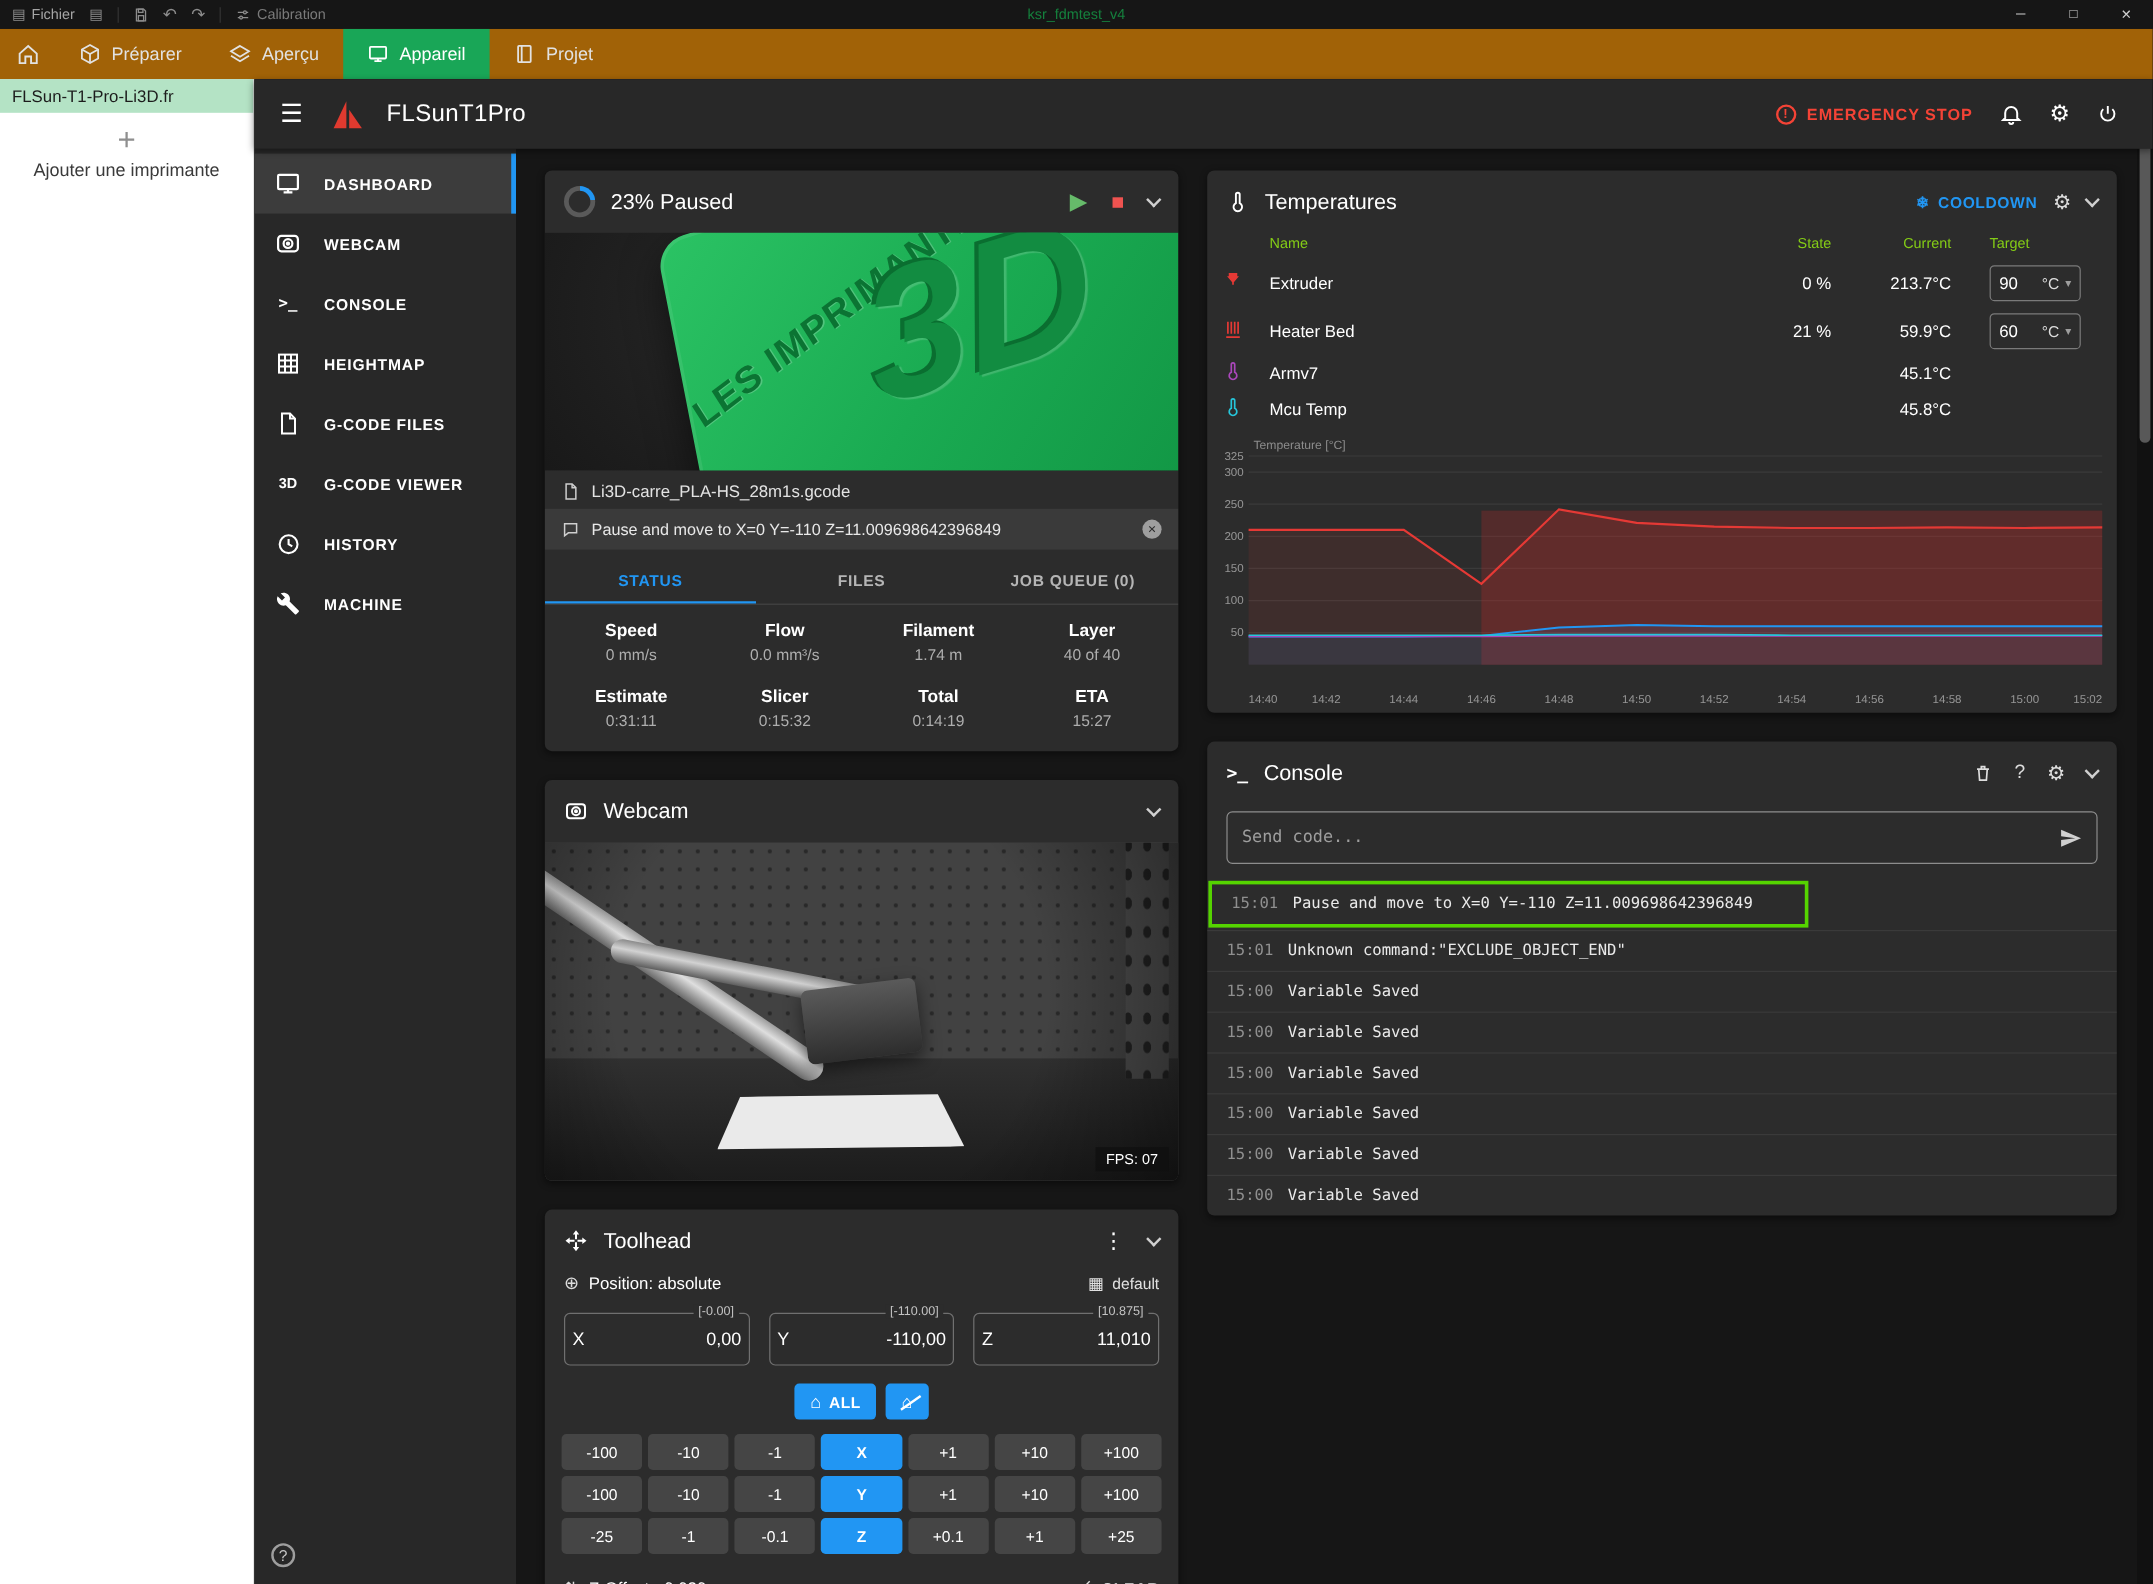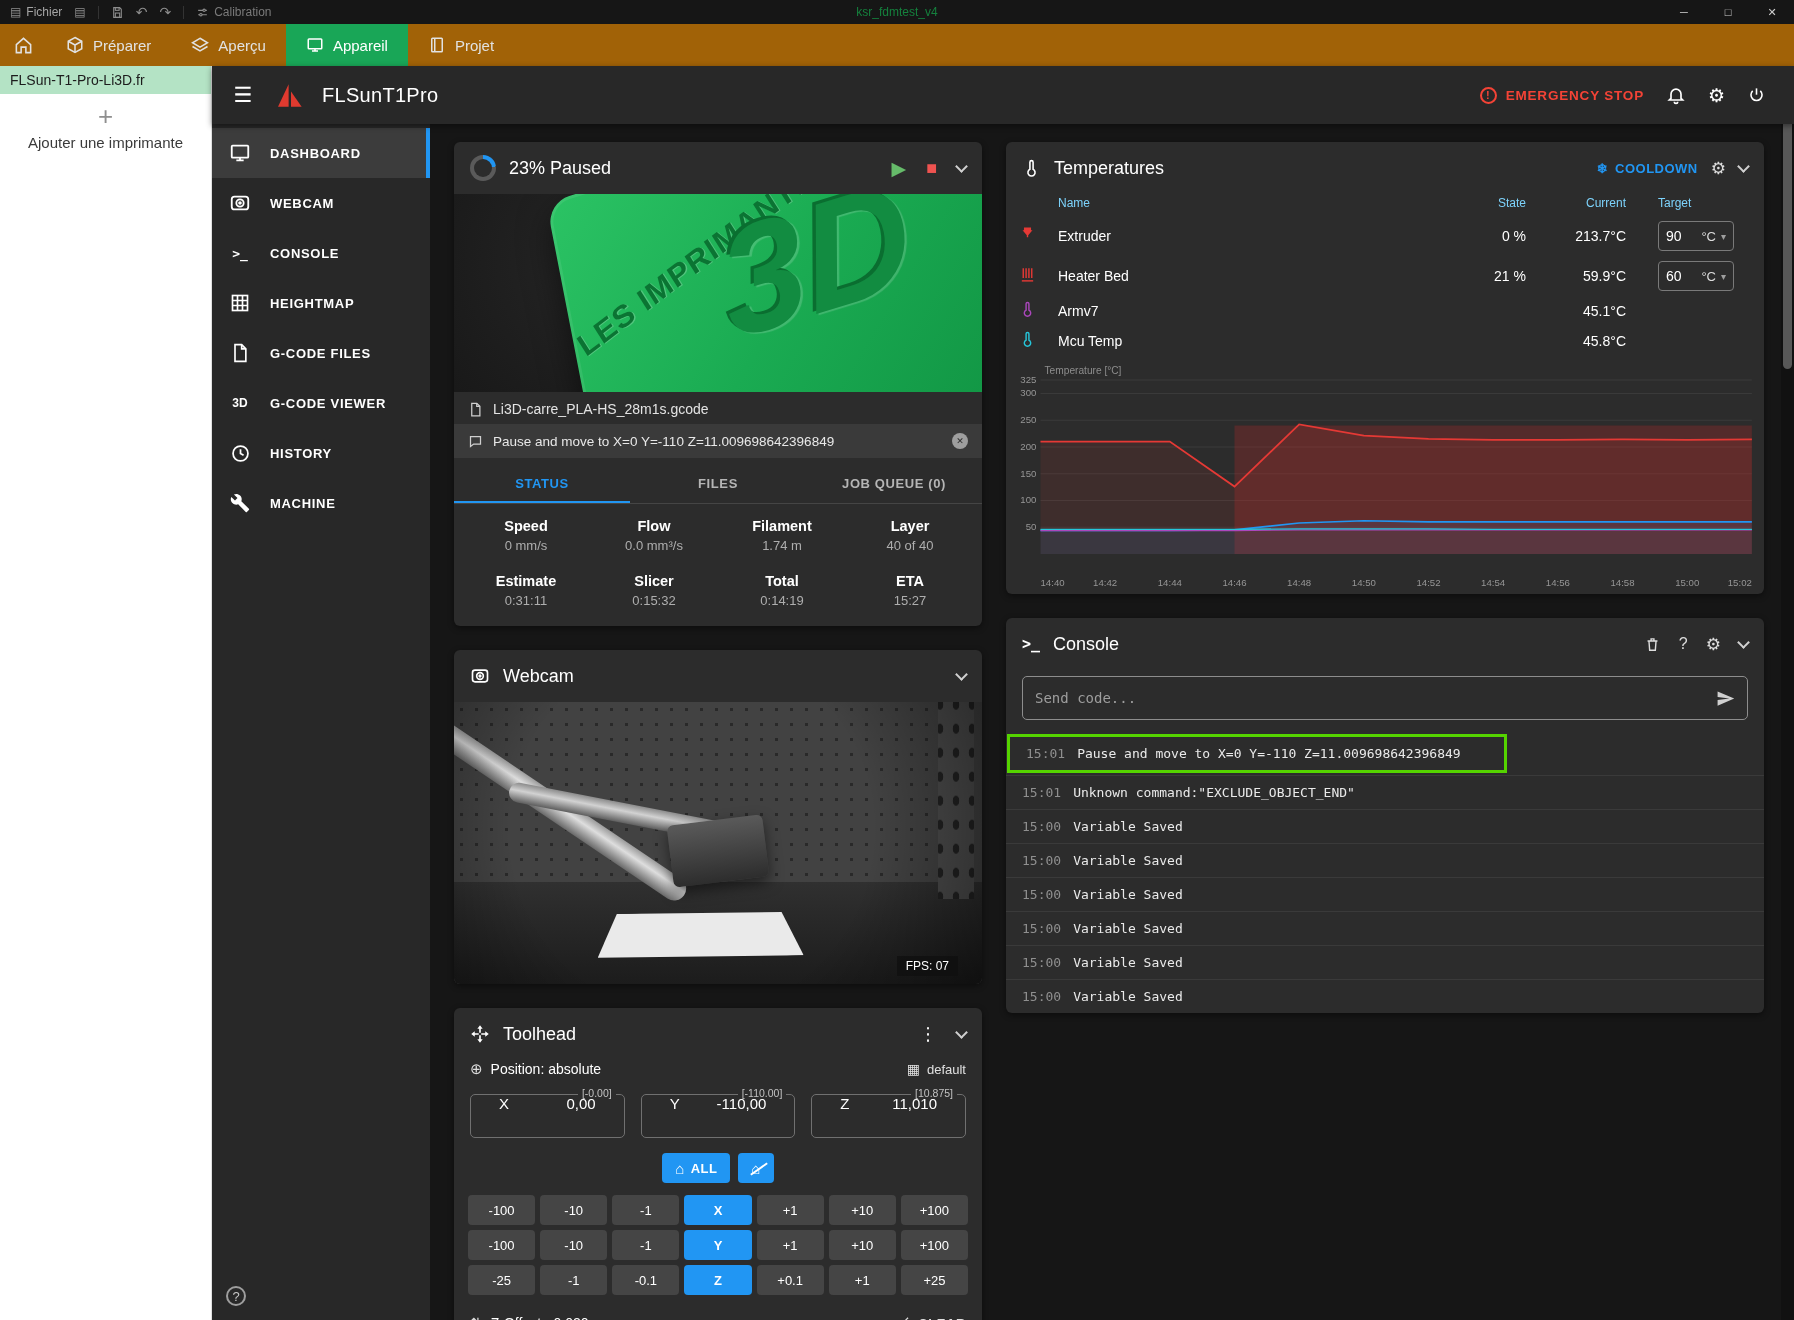--- a/index.html
+++ b/index.html
@@ -118,50 +118,50 @@
     box-shadow:0 5px 12px rgba(0,0,0,.45);}
   .wc-arm1{position:absolute;width:60%;height:24px;left:-5%;top:2%;border-radius:12px;
     background:linear-gradient(#9c9c9c,#dedede 38%,#6a6a6a);transform:rotate(34deg);transform-origin:left top;}
   .wc-arm2{position:absolute;width:46%;height:20px;left:10%;top:36%;border-radius:10px;
     background:linear-gradient(#8b8b8b,#d2d2d2 40%,#5d5d5d);transform:rotate(11deg);}
   .wc-effector{position:absolute;left:41%;top:42%;width:96px;height:62px;border-radius:6px;
     background:linear-gradient(#5a5a5a,#2d2d2d);transform:rotate(-7deg);box-shadow:0 6px 14px rgba(0,0,0,.5);}
   .wc-rail{position:absolute;right:1.5%;top:0;bottom:30%;width:36px;background:#4c4c4c;
     background-image:radial-gradient(#222 3px,transparent 3.6px);background-size:16px 24px;background-position:center;}
   .wc-vignette{position:absolute;inset:0;background:radial-gradient(circle at 45% 45%,transparent 55%,rgba(0,0,0,.45));}
-  .fps-badge{position:absolute;right:24px;bottom:8px;background:rgba(15,15,15,.78);color:#fff;
+  .fps-badge{position:absolute;right:8px;bottom:8px;background:rgba(15,15,15,.78);color:#fff;
     font-size:12px;padding:3px 9px;}
 
   
   .pos-row{display:flex;align-items:center;padding:0 16px 10px;color:#fff;font-size:14px;gap:8px;}
   .pos-right{margin-left:auto;display:flex;gap:7px;color:#e0e0e0;font-size:13px;align-items:center;}
   .axis-row{display:flex;gap:16px;padding:6px 16px 10px;}
   .axis-field{flex:1;height:44px;border:1px solid #707070;border-radius:5px;position:relative;
-    display:flex;padding:0 28px;color:#fff;font-size:15px;}
+    display:flex;align-items:center;padding:0 6px;color:#fff;font-size:15px;}
   .axis-limit{position:absolute;top:-8px;right:8px;background:#2c2c2c;padding:0 4px;font-size:10.5px;color:#c2c2c2;}
   .axis-value{margin-left:auto;}
   .home-row{display:flex;justify-content:center;gap:8px;padding:5px 0 10px;}
   .btn-blue{background:#2196f3;color:#fff;border:none;border-radius:4px;height:30px;padding:0 13px;
     font-size:13px;font-weight:bold;display:flex;align-items:center;gap:6px;letter-spacing:.4px;}
   .home-off{position:relative;display:inline-block;font-size:15px;line-height:1;}
   .home-off::after{content:"";position:absolute;left:-2px;top:7px;width:20px;height:2px;background:#fff;
     transform:rotate(-35deg);}
   .move-grid{display:flex;flex-direction:column;gap:5px;padding:2px 14px 10px;}
   .move-row{display:flex;gap:5px;}
   .move-btn{flex:1;height:30px;background:#454545;border:none;border-radius:4px;color:#fff;font-size:13px;}
   .move-btn.axis{background:#2196f3;font-weight:bold;}
   .zoffset-row{display:flex;align-items:center;padding:10px 16px 14px;color:#fff;font-size:14px;gap:9px;}
   .clear-btn{margin-left:auto;color:#e0e0e0;font-size:13px;font-weight:bold;letter-spacing:.6px;
     background:none;border:none;display:flex;align-items:center;gap:7px;}
 
   
   .cooldown-btn{margin-left:auto;display:flex;align-items:center;gap:7px;color:#2196f3;font-size:13px;
     font-weight:bold;letter-spacing:.5px;background:none;border:none;}
   .temp-table{width:100%;border-collapse:collapse;}
-  .temp-table th{color:#7dd3fc;font-size:12px;font-weight:normal;padding:2px 10px 6px;}
+  .temp-table th{color:#84cc16;font-size:12px;font-weight:normal;padding:2px 10px 6px;}
   .temp-table td{color:#fff;font-size:14px;padding:5px 10px;}
   .col-icon{width:42px;text-align:center;}
   .col-state{width:80px;text-align:right;}
   .col-current{width:100px;text-align:right;}
   .col-target{width:128px;text-align:left;padding-left:22px !important;}
   .th-name{text-align:left;}
   .temp-input{width:76px;height:30px;border:1px solid #7a7a7a;border-radius:4px;display:inline-flex;
     align-items:center;padding:0 7px;color:#fff;font-size:14px;gap:5px;}
   .temp-unit{color:#ddd;margin-left:auto;font-size:13px;}
   .temp-caret{color:#9e9e9e;font-size:10px;}

